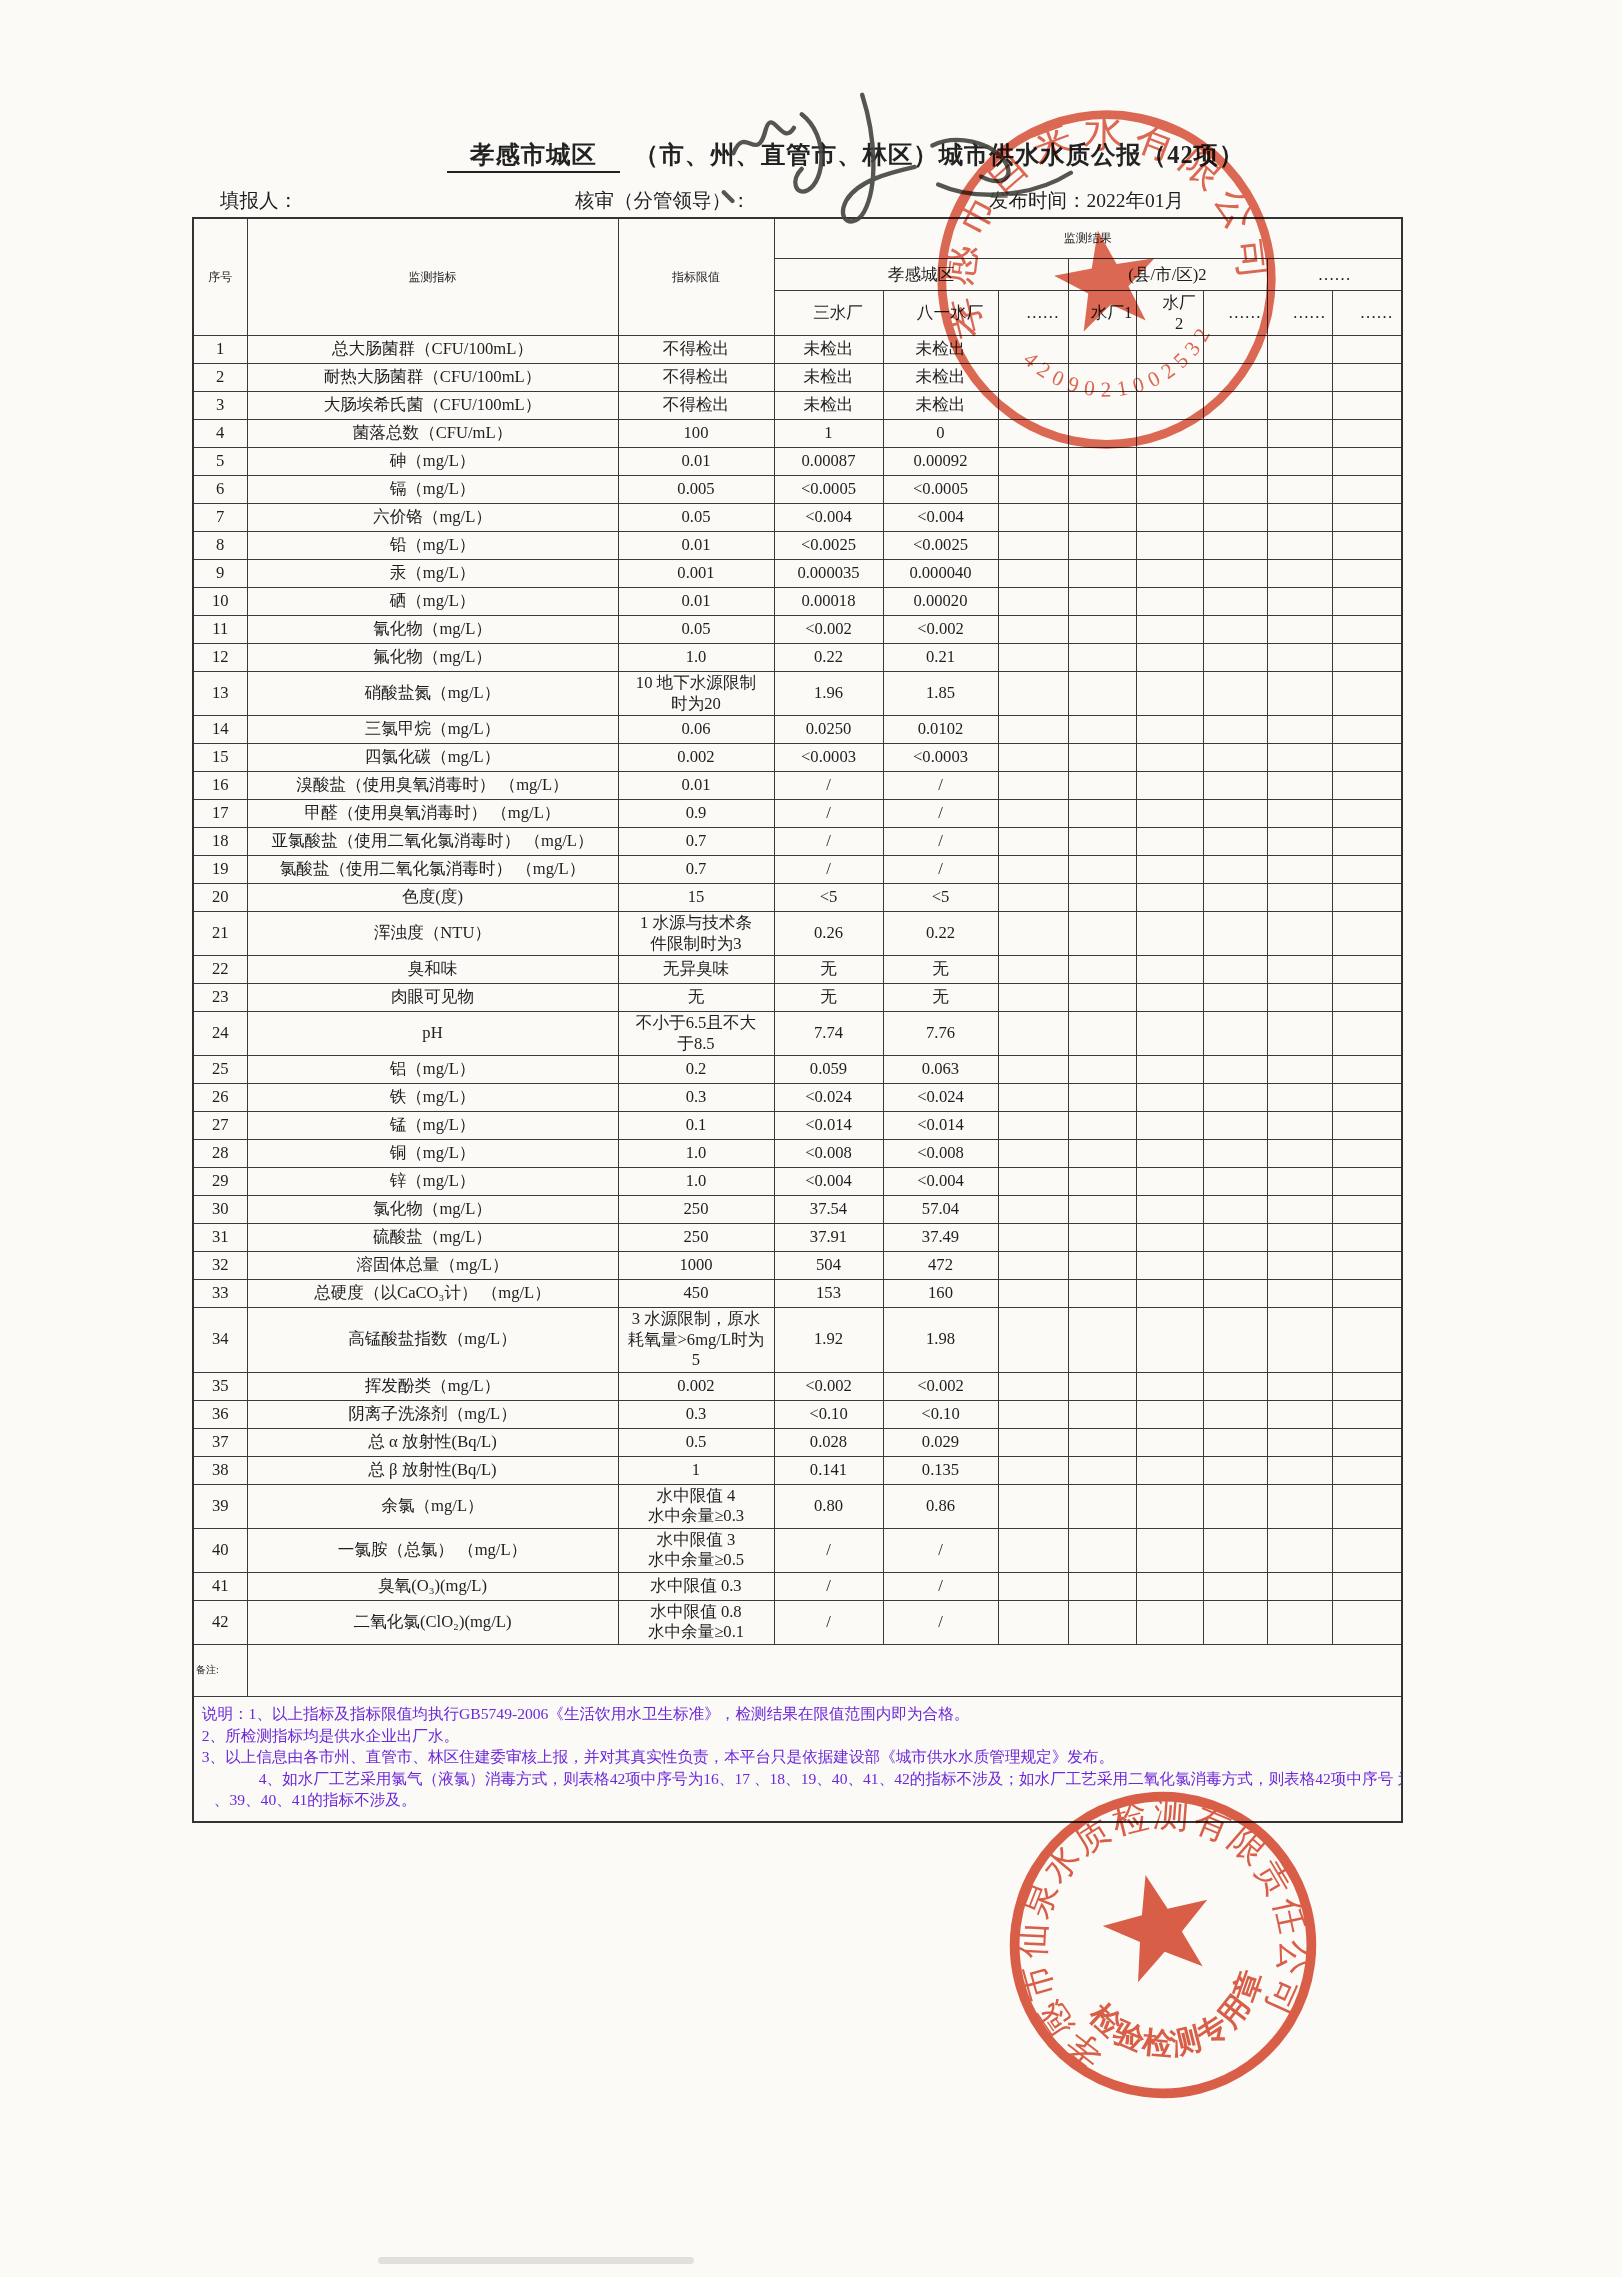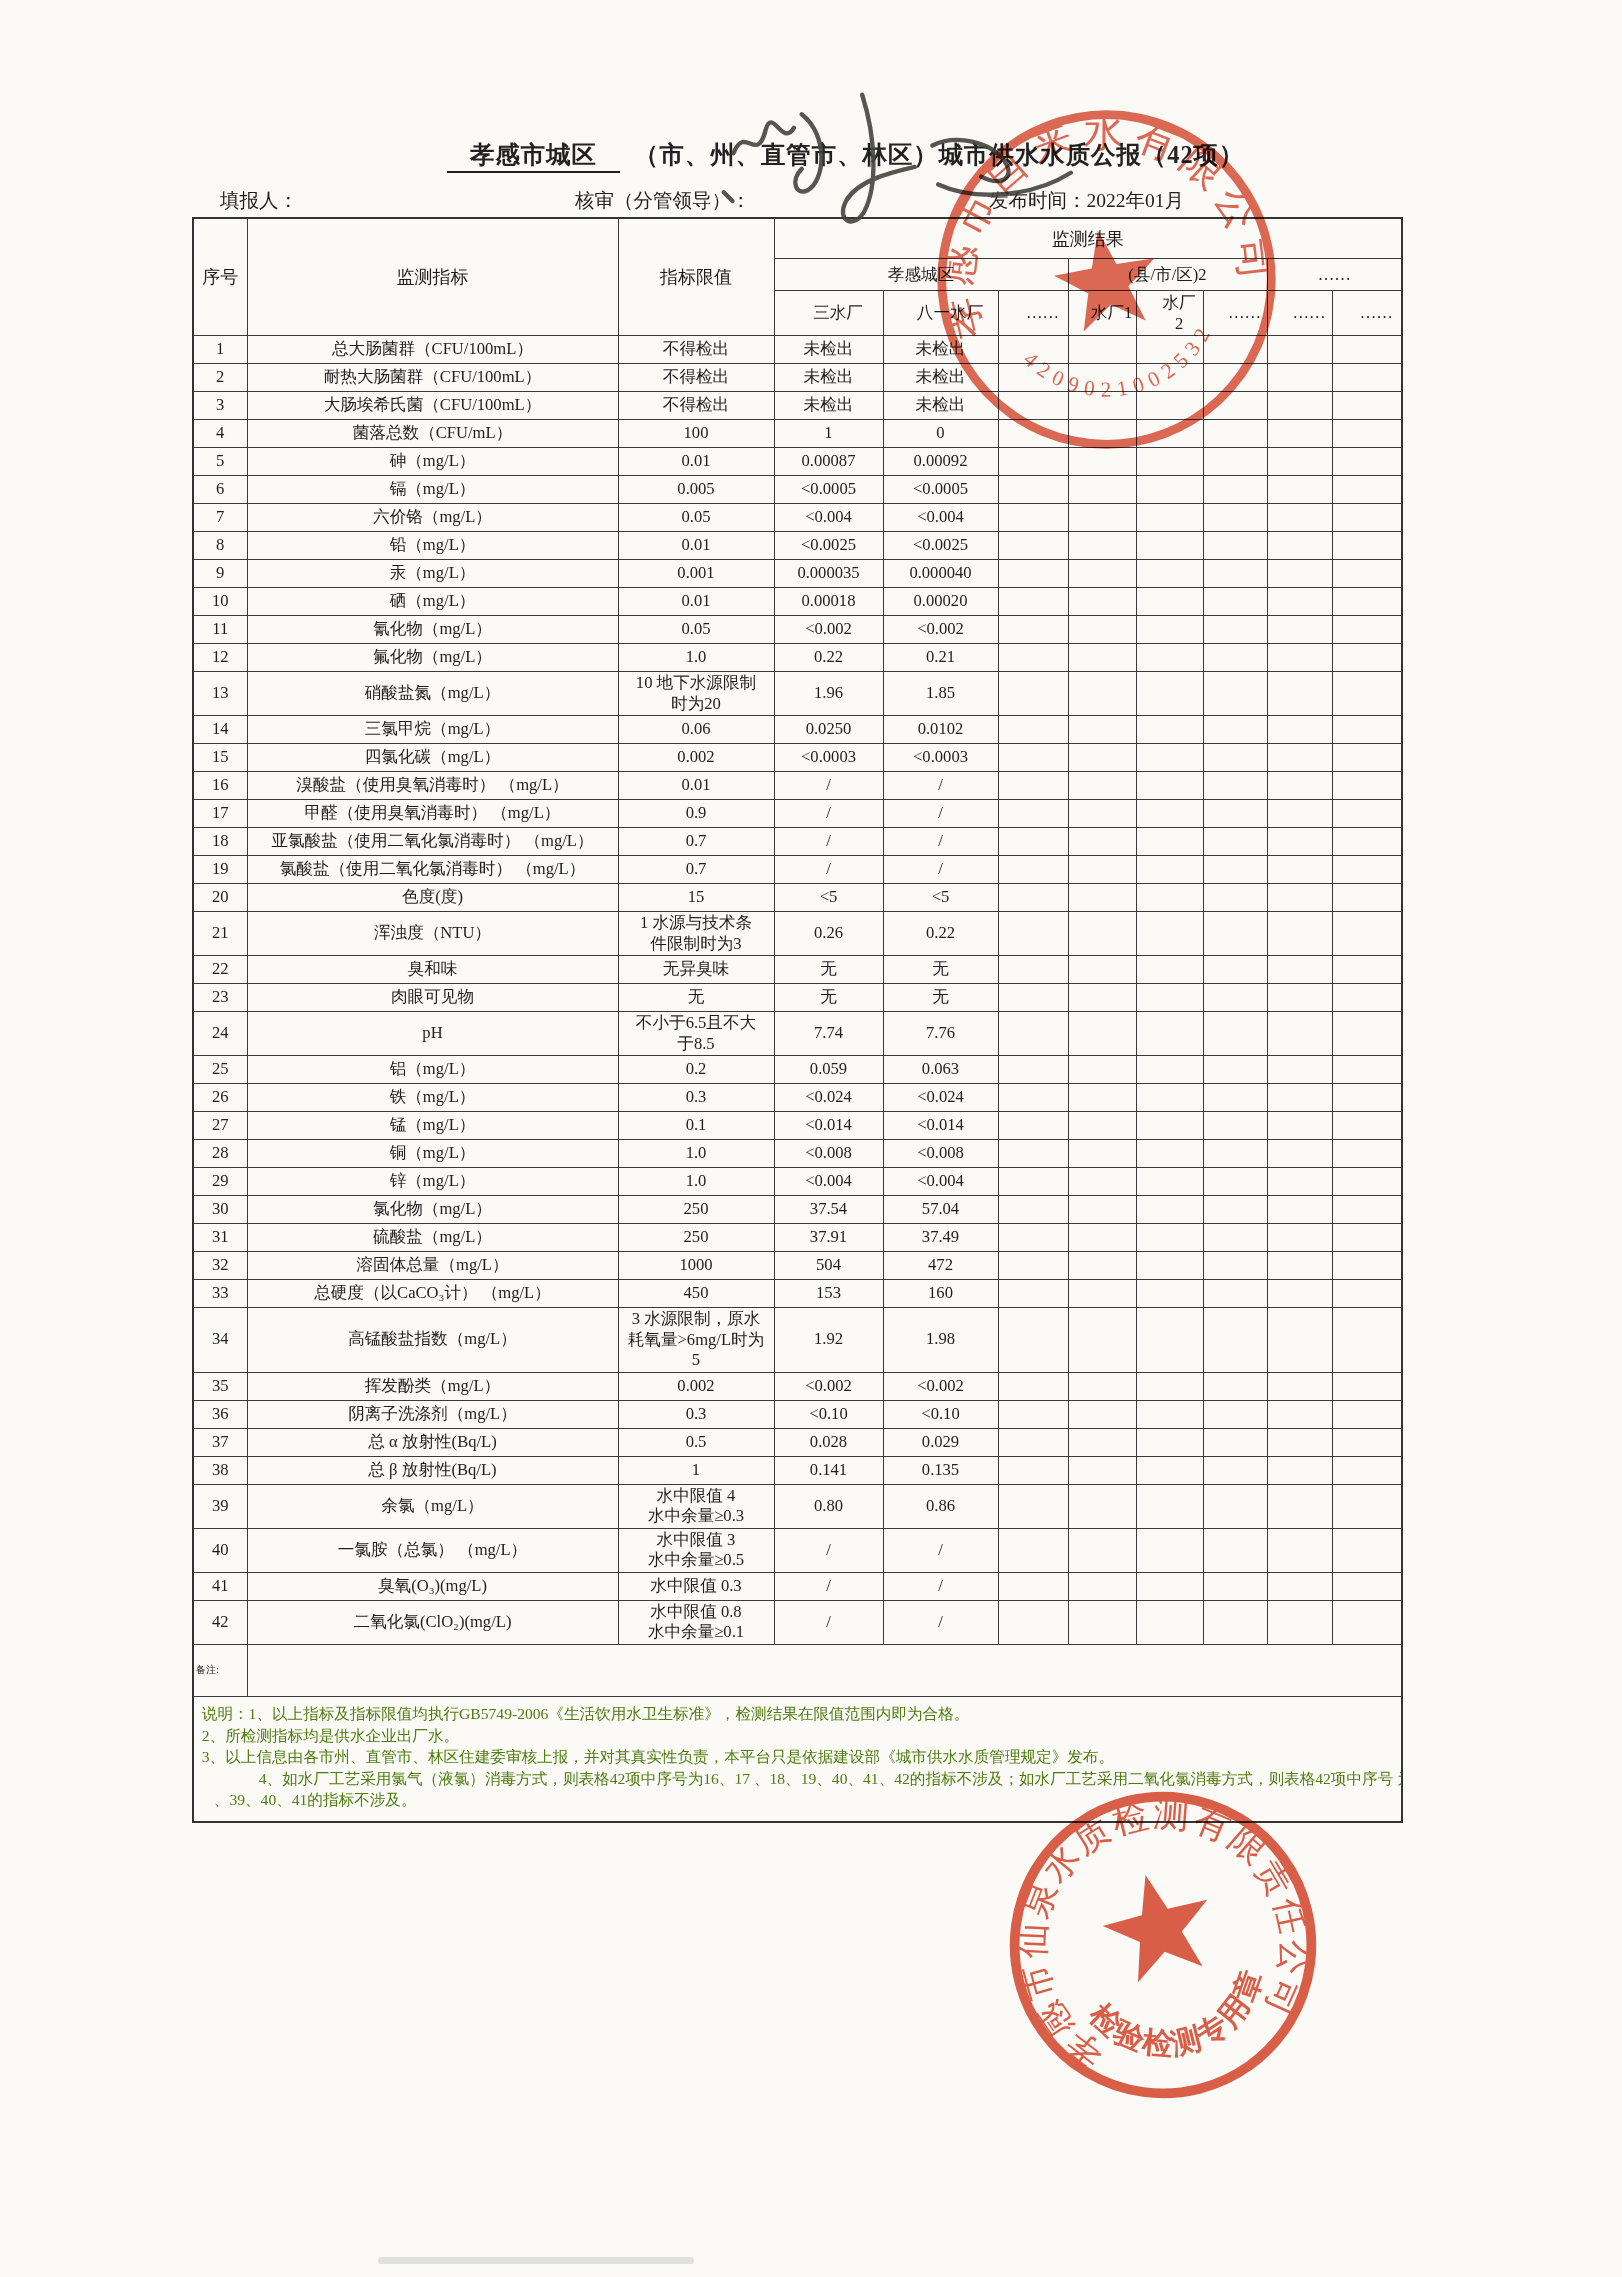--- a/index.html
+++ b/index.html
@@ -14,30 +14,30 @@
   .info{position:absolute;top:187px;left:0;width:1623px;font-size:19.5px;color:#1d1d1d;}
   .info .filler{position:absolute;left:220px;top:0;}
   .info .reviewer{position:absolute;left:575px;top:0;}
   .info .publish{position:absolute;left:989px;top:0;}
   
   table.report{position:absolute;left:192px;top:217px;width:1210px;border-collapse:collapse;
                table-layout:fixed;border:2px solid #333;}
   table.report th,table.report td{border:1.5px solid #3a3a3a;font-weight:normal;
                font-size:16.6px;color:#1e1e1e;text-align:center;vertical-align:middle;
                padding:1px 2.9px;overflow:hidden;}
-  thead tr.h1 th{height:37px;font-size:18px;}
+  thead tr.h1 th{height:37px;font-size:12px;}
   thead tr.h2 th{height:29px;}
   thead tr.h3 th{height:29px;padding-left:22px;}
   tbody td{height:25px;line-height:1.25;}
   td.c-ind{text-align:left;padding-left:7.8px;}
   td.c-lim{white-space:pre-line;line-height:20.5px;}
   tr.remark-row td{height:49px;text-align:left;vertical-align:middle;}
   tr.remark-row td.remark-label{padding-left:2px;font-size:10px;}
   tr.notes-row td{text-align:left;vertical-align:top;padding:6.8px 7.8px 9.8px 7.8px;}
-  .notes{font-size:15.6px;line-height:21.5px;color:#4d7c0f;}
+  .notes{font-size:15.6px;line-height:21.5px;color:#6d28d9;}
   .notes .nl{white-space:nowrap;}
   .notes .ind1{}
   .notes .ind2{margin-left:57px;}
   .notes .noind{margin-left:12px;}
   
   .sig{position:absolute;left:712px;top:83px;width:390px;height:161px;z-index:4;}
   .stamp{position:absolute;mix-blend-mode:multiply;z-index:5;}
   .stamp-top{left:932px;top:105px;width:349px;height:349px;}
   .stamp-bottom{left:1001px;top:1783px;width:324px;height:324px;}
   .artifact{position:absolute;left:378px;top:2257px;width:316px;height:6.8px;

